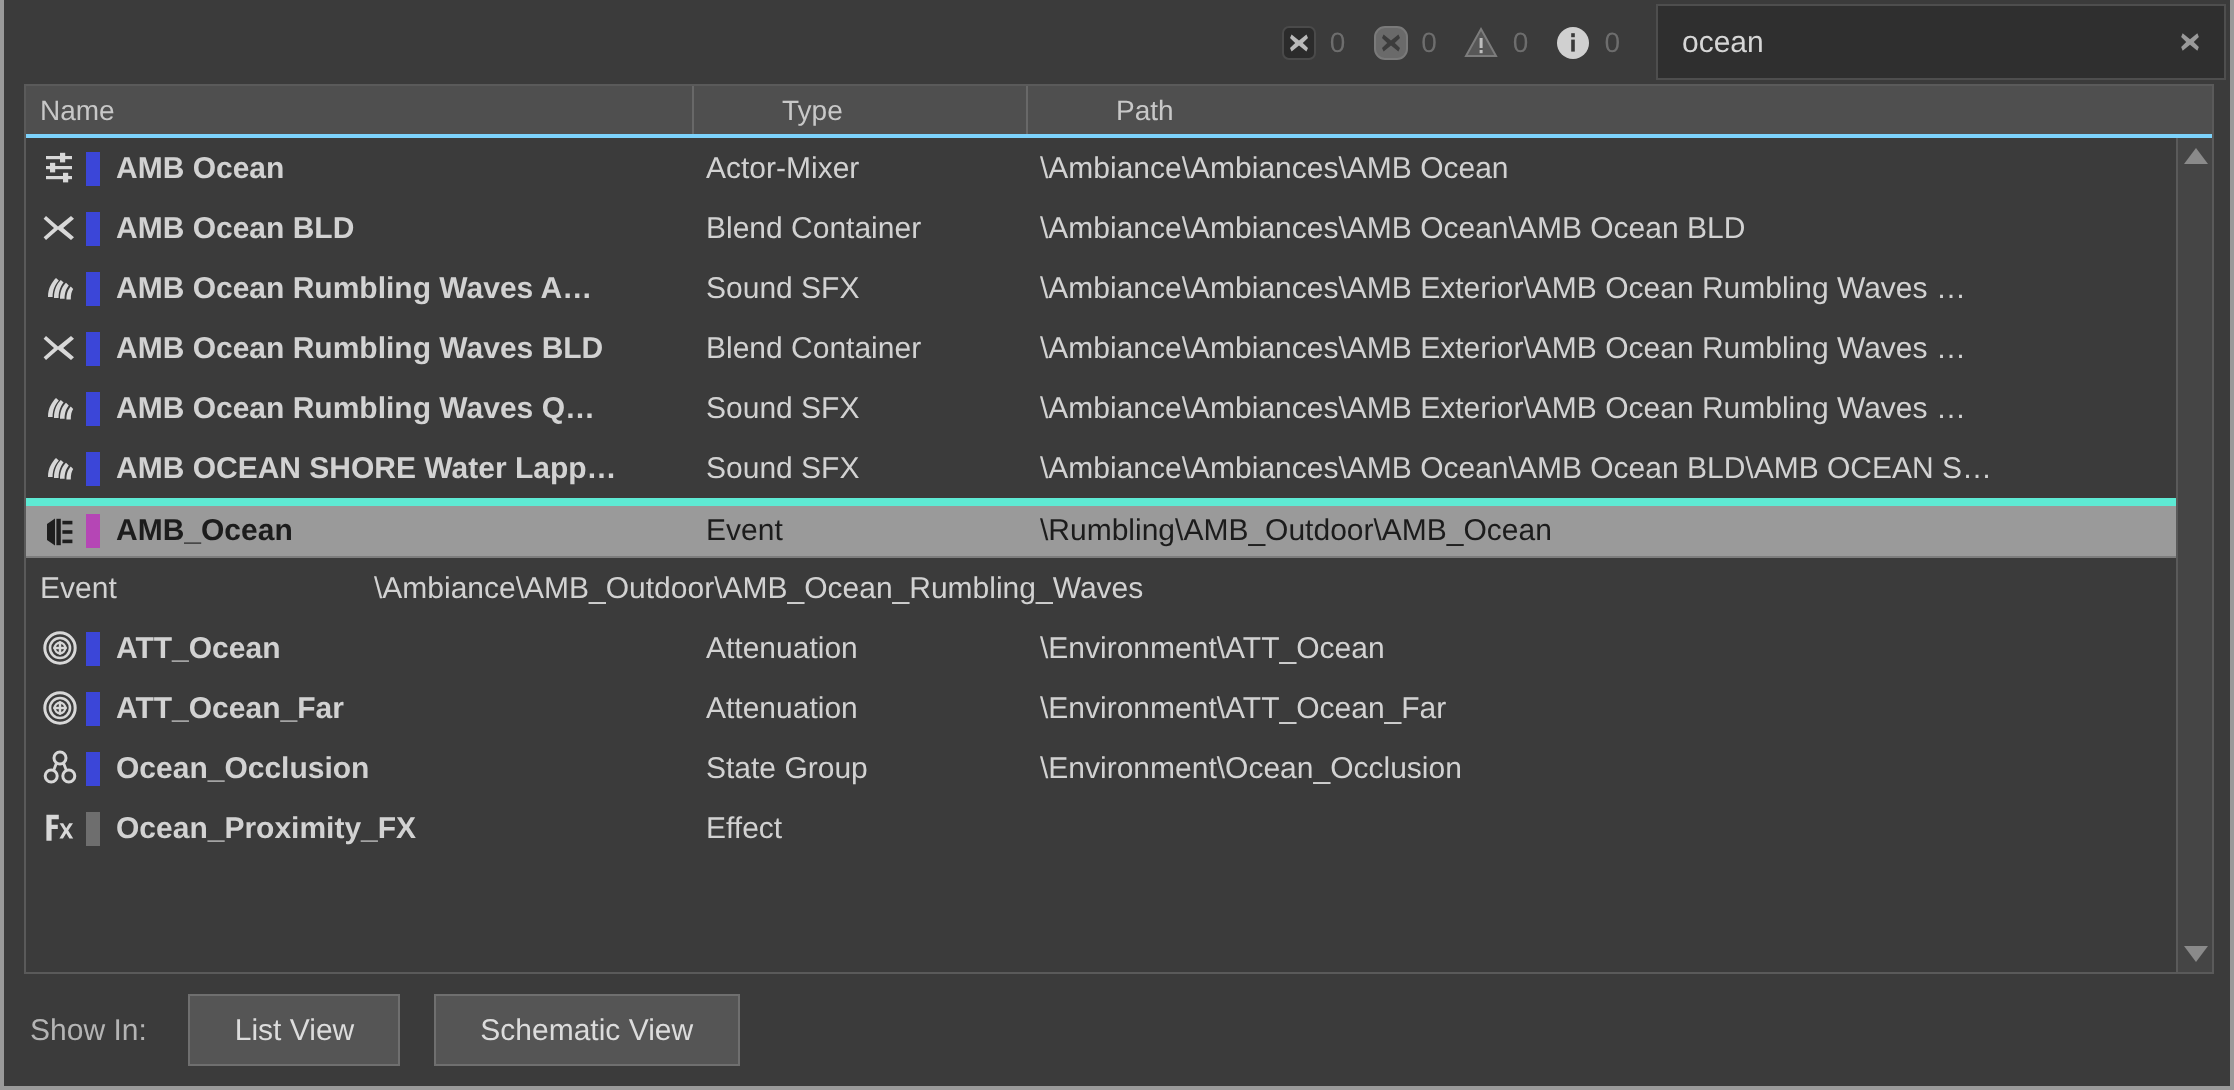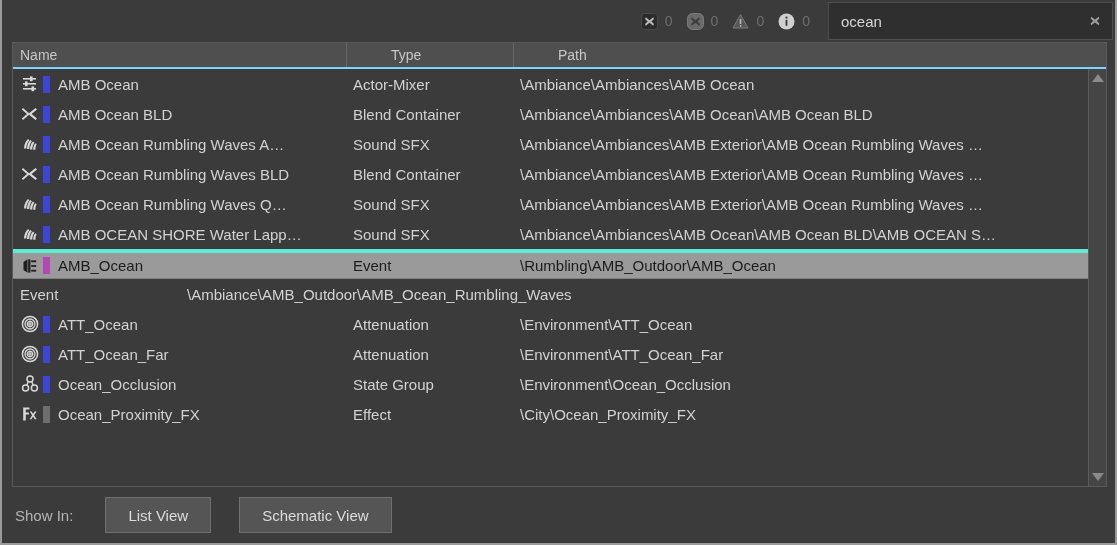--- a/index.html
+++ b/index.html
@@ -141,21 +141,21 @@
     height: 30px;
   }
   .cell {
     padding-left: 7px;
     overflow: hidden;
     text-overflow: clip;
     white-space: nowrap;
     display: flex;
     align-items: center;
   }
-  .cell-name { width: 333px; flex: 0 0 333px; gap: 0; }
+  .cell-name { width: 333px; flex: 0 0 333px; gap: 0; font-weight: bold; }
   .cell-type { width: 167px; flex: 0 0 167px; }
   .cell-path { flex: 1 1 auto; min-width: 0; }
 
   .obj-icon {
     width: 20px; height: 18px;
     flex: 0 0 20px;
     display: flex; align-items: center; justify-content: center;
     margin-right: 3px;
   }
   .obj-icon svg { display: block; }
@@ -190,21 +190,21 @@
   .arrow-up { border-bottom: 8px solid #8a8a8a; }
   .arrow-down { border-top: 8px solid #8a8a8a; }
 
   
   .bottombar {
     height: 56px;
     flex: 0 0 56px;
     display: flex;
     align-items: center;
     padding-left: 13px;
-    gap: 28px;
+    gap: 17px;
     background: #3b3b3b;
   }
   .showin-label {
     font-size: 15px;
     color: #b4b4b4;
     margin-right: 4px;
   }
   .btn {
     background: #555555;
     border: 1px solid #6f6f6f;
@@ -457,21 +457,20 @@
               <span class="obj-icon">
                 <svg width="18" height="18" viewBox="0 0 18 18">
         <path d="M2.2 2.4 L8.4 2.4 L8.4 4.6 L4.8 4.6 L4.8 7.4 L7.9 7.4 L7.9 9.5 L4.8 9.5 L4.8 15.4 L2.2 15.4 Z" fill="#d8d8d8"></path>
         <path d="M8.8 6.6 L10.6 6.6 L12.1 9.1 L13.6 6.6 L15.5 6.6 L13.1 10.3 L15.6 14.2 L13.7 14.2 L12.1 11.6 L10.5 14.2 L8.7 14.2 L11.1 10.3 Z" fill="#d8d8d8"></path>
       </svg>
               </span>
               <span class="color-bar" style="background: rgb(110, 110, 110);"></span>
               <span class="name-text">Ocean_Proximity_FX</span>
             </div>
             <div class="cell cell-type">Effect</div>
-            <div class="cell cell-path">\City\Ocean_Proximity_FX</div>
           </div>
         </div>
 
       <div class="vscroll">
         <span class="scroll-arrow">
             <span class="arrow-up"></span>
           </span>
         <span class="scroll-arrow">
             <span class="arrow-down"></span>
           </span>

